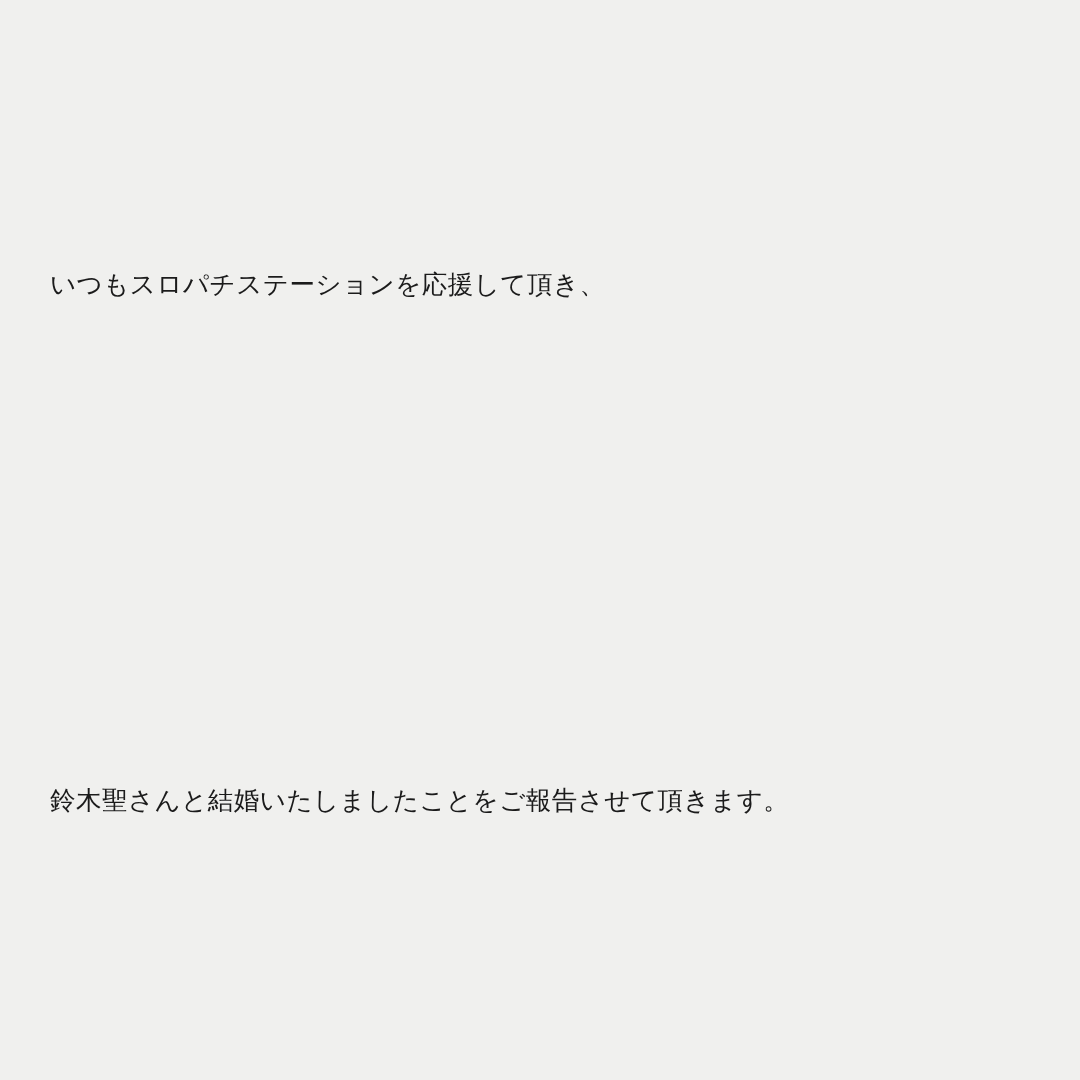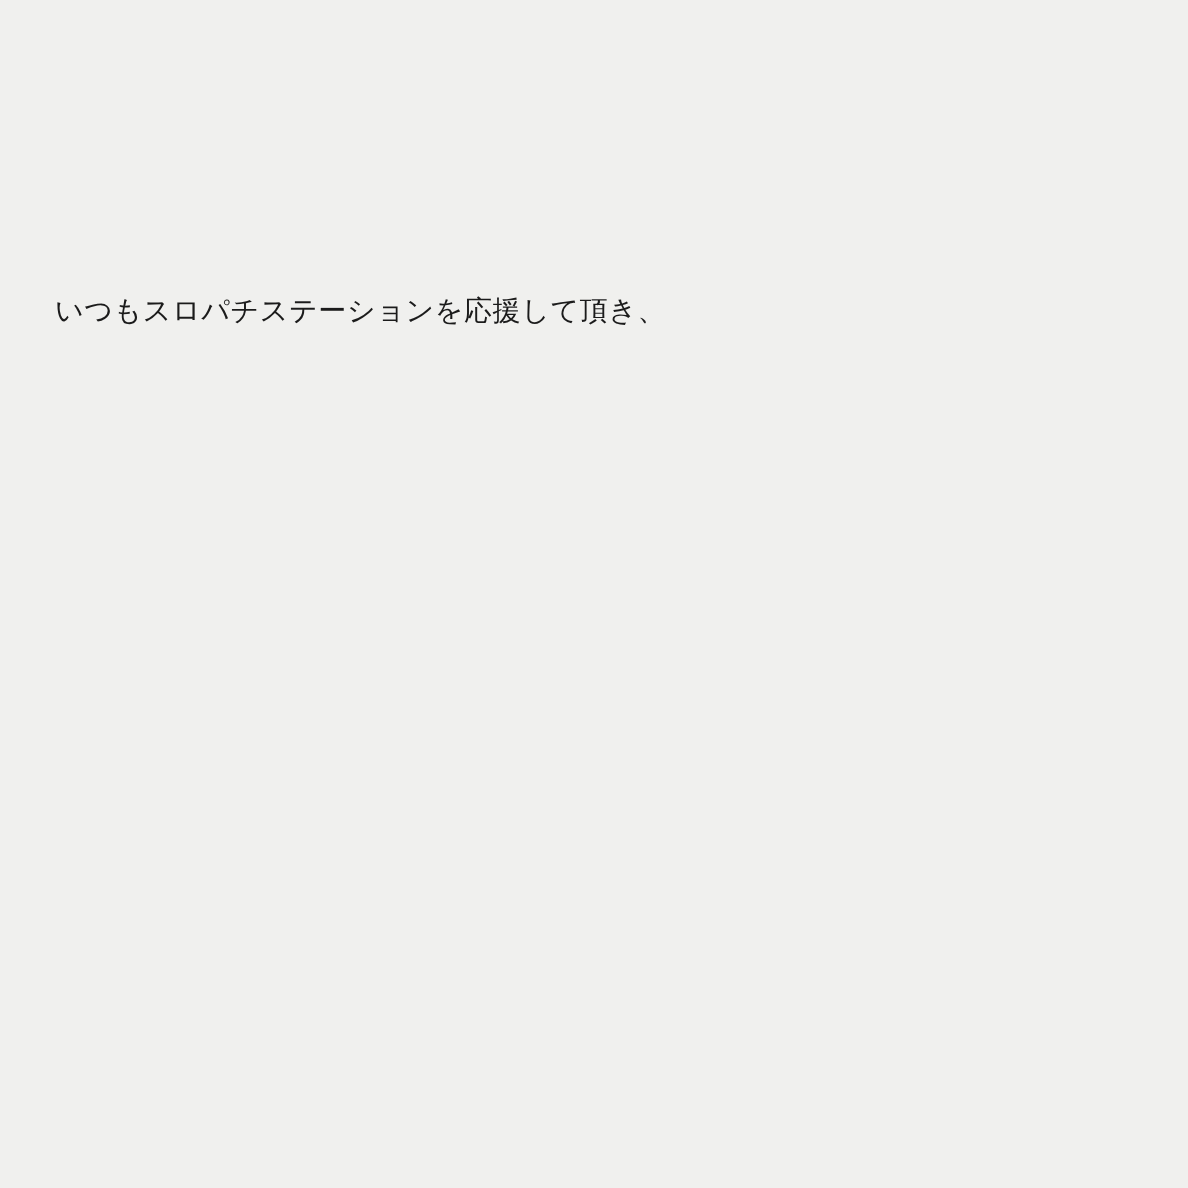--- a/index.html
+++ b/index.html
@@ -14,21 +14,20 @@
     color: #1b1b1b;
     overflow: hidden;
   }
   .page {
     box-sizing: border-box;
     width: 1080px;
     height: 1080px;
     padding: 48px 50px 40px 50px;
     background: #f0f0ee;
     display: block;
-    font-family: Liberation Mono, monospace;
   }
   .doc-body {
     font-size: 25.5px;
     line-height: 43px;
     letter-spacing: 0.5px;
     white-space: pre-wrap;
     word-break: break-all;
   }
   .para {
     margin: 0;
@@ -48,20 +47,21 @@
 <div class="page">
   <div class="doc-body">
 
     <p class="para">
       <span class="line">いつもスロパチステーションを応援して頂き、</span>
     </p>
 
     <span class="spacer"></span>
 
     <p class="para">
+      <span class="line">鈴木聖さんと結婚いたしましたことをご報告させて頂きます。</span>
       
       
       
       
     </p>
 
     
 
     
 

